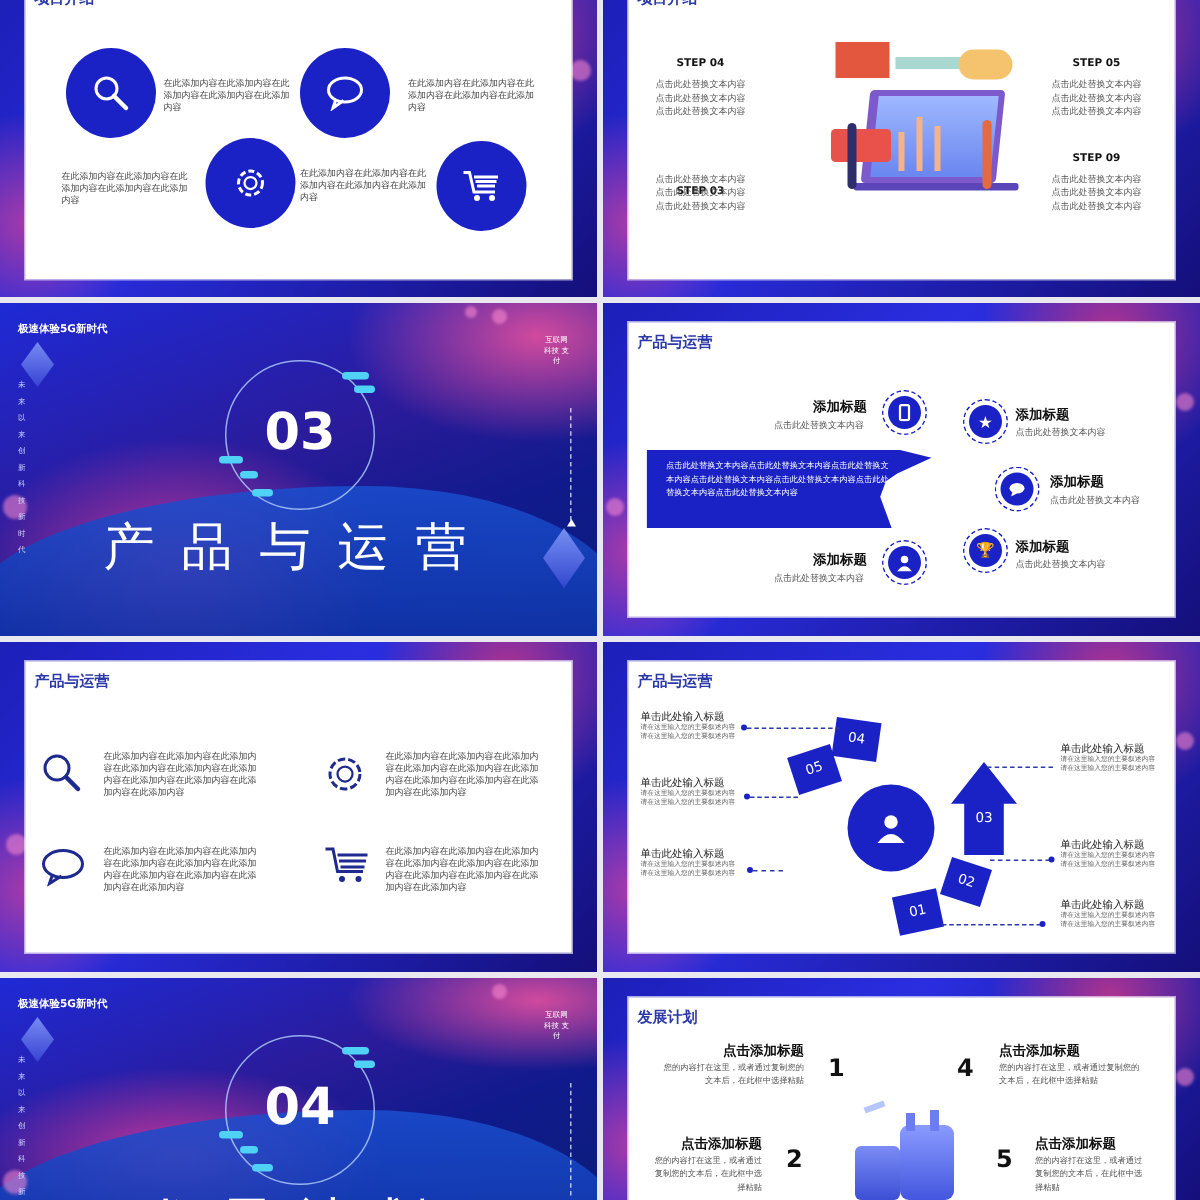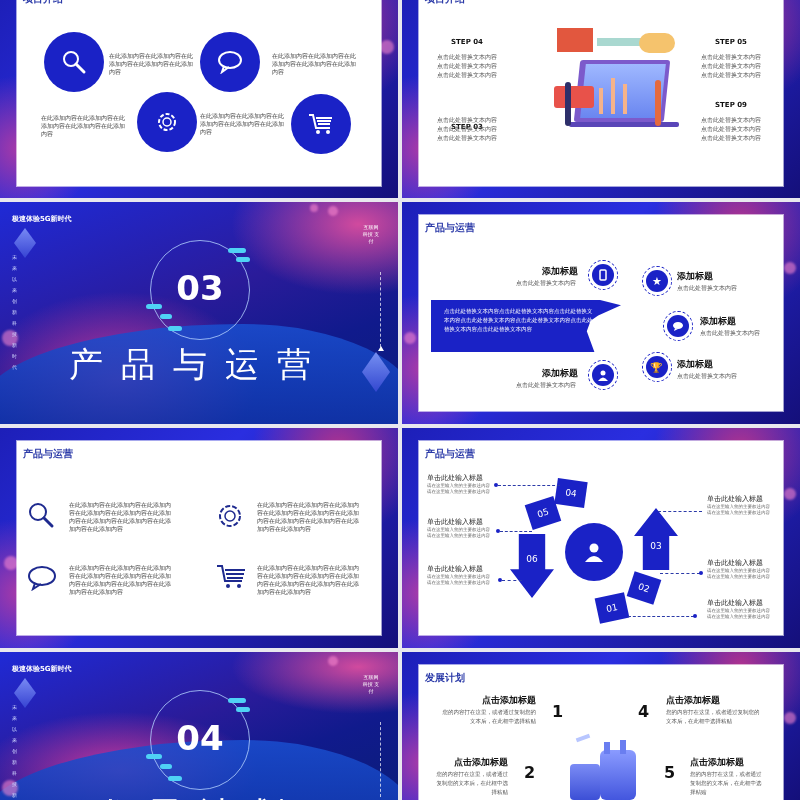--- a/index.html
+++ b/index.html
@@ -298,21 +298,20 @@
       <svg width="22" height="22" viewBox="0 0 22 22">
           <circle cx="11" cy="7" r="4.5" fill="#fff"></circle>
           <path d="M2 21 Q11 9 20 21 Z" fill="#fff"></path>
         </svg>
     </div>
     <div class="cycle-item" style="left:195px;top:167px;width:30px;height:26px;transform:rotate(-12deg);">01</div>
     <div class="cycle-item" style="left:228px;top:147px;width:28px;height:26px;transform:rotate(18deg);">02</div>
     <div class="cycle-item" style="left:232px;top:80px;width:44px;height:62px;clip-path:polygon(50% 0,100% 45%,80% 45%,80% 100%,20% 100%,20% 45%,0 45%);padding-top:14px;">03</div>
     <div class="cycle-item" style="left:154px;top:52px;width:30px;height:26px;transform:rotate(8deg);">04</div>
     <div class="cycle-item" style="left:126px;top:72px;width:30px;height:26px;transform:rotate(-18deg);">05</div>
-    <div class="cycle-item" style="left:108px;top:106px;width:44px;height:64px;clip-path:polygon(20% 0,80% 0,80% 55%,100% 55%,50% 100%,0 55%,20% 55%);padding-bottom:14px;">06</div>
 
     <div class="cyc-title" style="left:25px;top:45px;">单击此处输入标题</div>
     <div class="cyc-sub" style="left:25px;top:55px;">
         <div>请在这里输入您的主要叙述内容</div>
         <div>请在这里输入您的主要叙述内容</div>
       </div>
     <div class="dot" style="left:92px;top:55px;"></div>
     <div class="dotline" style="left:96px;top:57px;width:62px;"></div>
 
     <div class="cyc-title" style="left:25px;top:89px;">单击此处输入标题</div>

